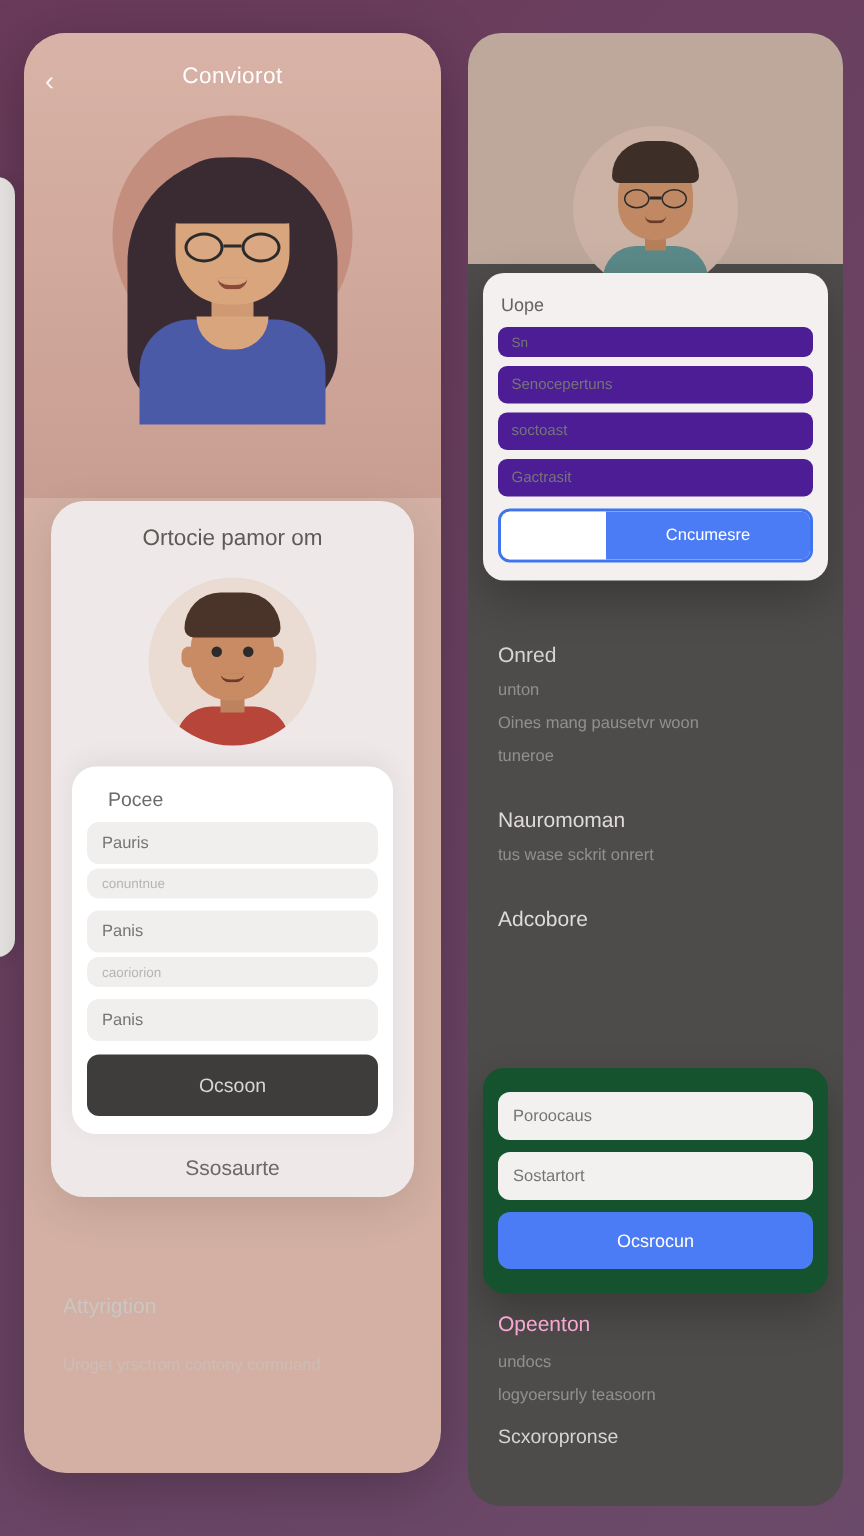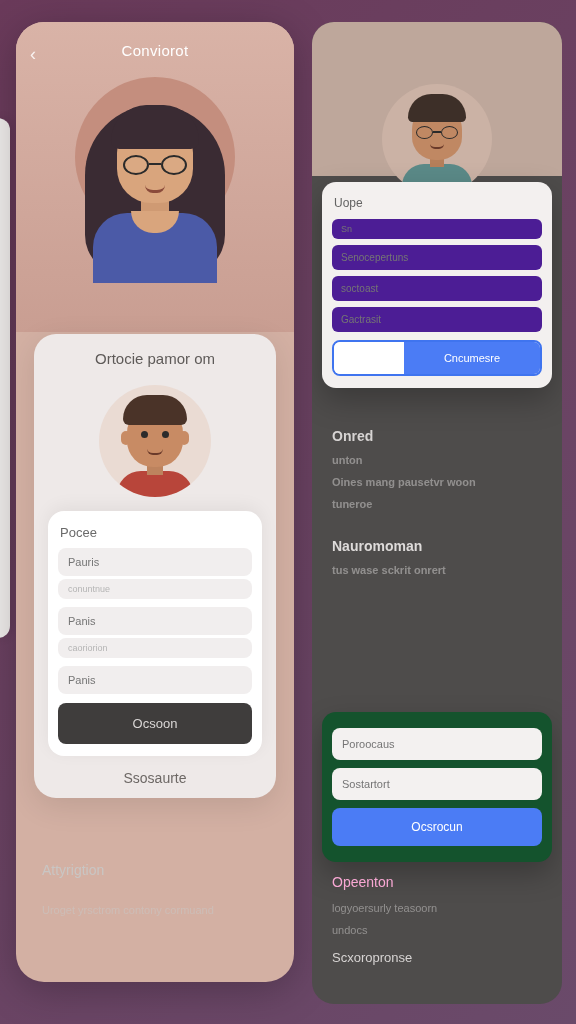--- a/index.html
+++ b/index.html
@@ -122,21 +122,21 @@
   .boy .shirt{position:absolute;left:18px;top:86px;width:76px;height:40px;background:#b8453a;border-radius:24px 24px 0 0}
 
   .card-inner{
     background:#fff;
     border-radius:16px;
     margin-top:14px;
     padding:12px 10px 12px;
     box-shadow:0 -4px 18px rgba(0,0,0,.06);
   }
   .section-label{
-    font-size:13px;color:#6a6a6a;margin:2px 2px 8px;
+    font-size:13px;color:#6a6a6a;margin:2px 14px 8px;
   }
   .field{
     background:#f1eeee;border-radius:8px;
     font-size:11px;color:#9a9a9a;
     padding:8px 10px;margin-bottom:7px;
     border:none;width:100%;
     text-align:left;
   }
   .field.sub{font-size:9px;padding:5px 10px;color:#b5b5b5;margin-top:-4px;margin-bottom:8px}
   .btn-dark{
@@ -208,21 +208,21 @@
   .tiny.first{font-size:9px;padding:5px 9px}
   .cta-row{
     display:flex;gap:0;margin-top:2px;
     border:2px solid #3f74ef;border-radius:8px;overflow:hidden;
     height:36px;
   }
   .cta-row .blank{width:34%;background:#fff}
   .cta-row .action{flex:1;background:#4b7cf5;color:#fff;border:none;font-size:11px}
 
   .dim-list{
-    position:absolute;left:20px;right:16px;top:406px;color:#c9c7c6;font-weight:bold;
+    position:absolute;left:20px;right:16px;top:406px;color:#c9c7c6;
   }
   .dim-hd{font-size:14px;margin-bottom:10px;color:#d7d4d3}
   .dim-item{font-size:11px;opacity:.55;margin-bottom:10px}
   .dim-sep{height:14px}
   .dim-hd2{font-size:14px;margin:4px 0 10px;color:#dedbda}
 
   .float-card2{
     position:absolute;left:10px;right:10px;top:690px;
     background:#14532d;border-radius:14px;padding:16px 10px;
     box-shadow:0 12px 28px rgba(0,0,0,.25);
@@ -334,28 +334,29 @@
 
     <div class="dim-list">
       <div class="dim-hd">Onred</div>
       <div class="dim-item">unton</div>
       <div class="dim-item">Oines mang pausetvr woon</div>
       <div class="dim-item">tuneroe</div>
       <div class="dim-sep"></div>
       <div class="dim-hd2">Nauromoman</div>
       <div class="dim-item">tus wase sckrit onrert</div>
       <div class="dim-sep"></div>
+      <div class="dim-hd2">Adcobore</div>
     </div>
 
     <div class="float-card2">
       <input class="fc2-field" placeholder="Poroocaus" style="">
       <input class="fc2-field" placeholder="Sostartort" style="">
       <button class="btn-blue">Ocsrocun</button>
     </div>
 
     <div class="tail">
       <div class="hd">Opeenton</div>
+      <div class="it">undocs</div>
       <div class="it">logyoersurly teasoorn</div>
-      <div class="it">undocs</div>
       <div class="last">Scxoropronse</div>
     </div>
   </div>
 </div>
 
 </body></html>

